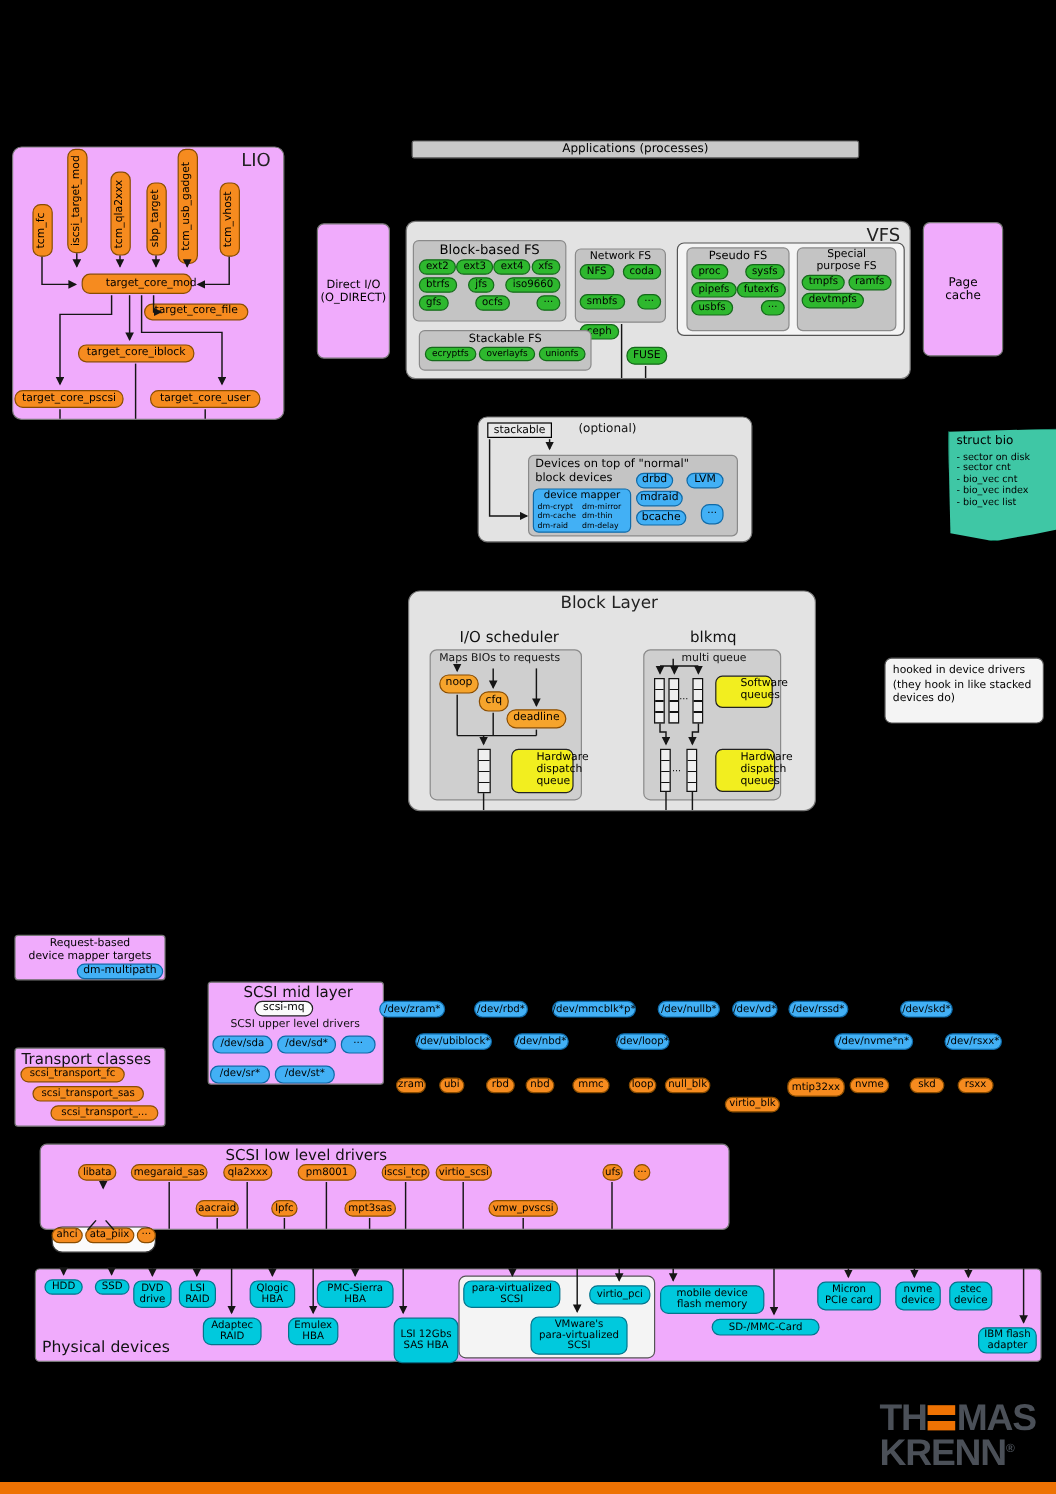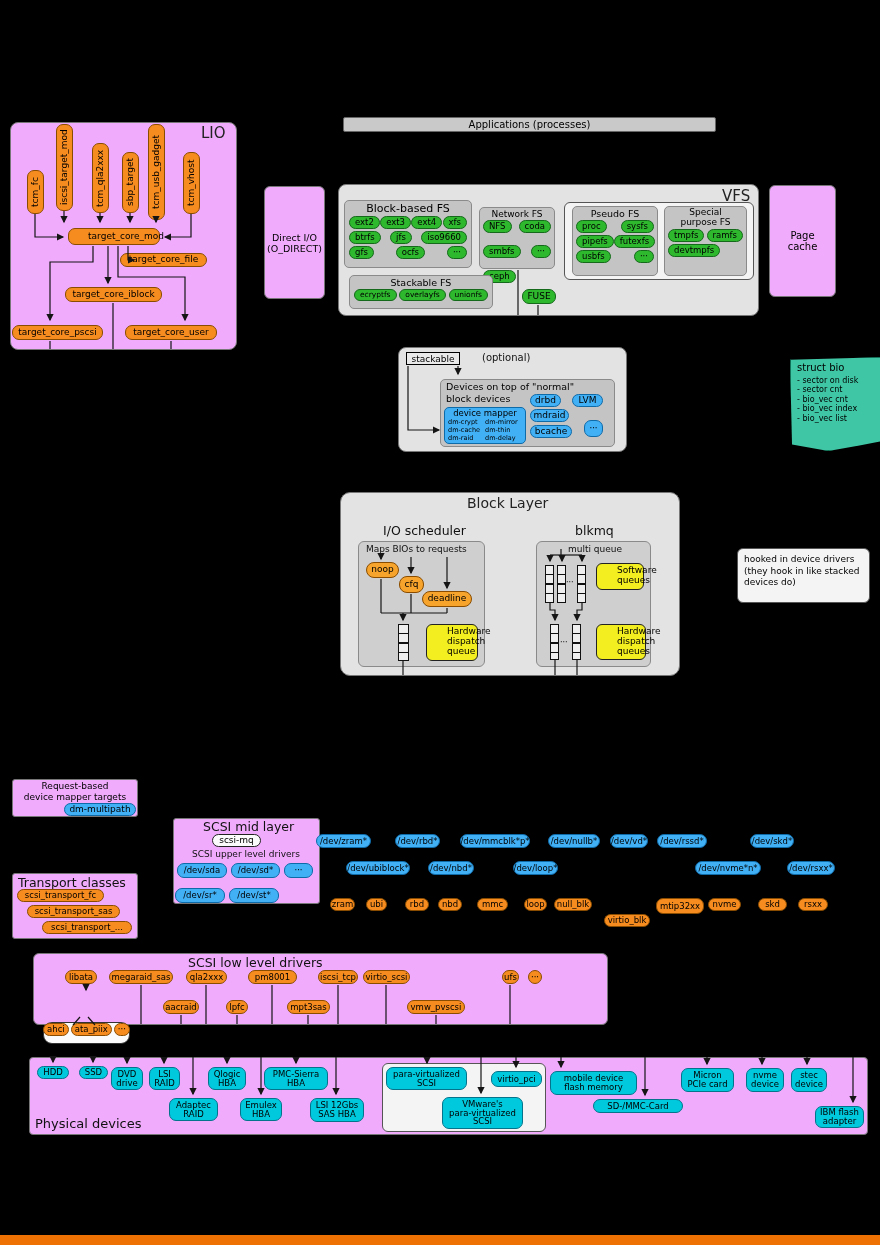--- a/index.html
+++ b/index.html
@@ -297,21 +297,21 @@
   <div class="pill c pre" style="left:149px;top:1067px;width:31px;height:23px;">LSI
 RAID</div>
   <div class="pill c pre" style="left:208px;top:1067px;width:38px;height:23px;">Qlogic
 HBA</div>
   <div class="pill c pre" style="left:264px;top:1067px;width:64px;height:23px;">PMC-Sierra
 HBA</div>
   <div class="pill c pre" style="left:169px;top:1098px;width:49px;height:23px;">Adaptec
 RAID</div>
   <div class="pill c pre" style="left:240px;top:1098px;width:42px;height:23px;">Emulex
 HBA</div>
-  <div class="pill c pre" style="left:310px;top:1098px;width:54px;height:24px;">LSI 12Gbs
+  <div class="pill c pre" style="left:328px;top:1098px;width:54px;height:38px;">LSI 12Gbs
 SAS HBA</div>
   <div class="pill c pre" style="left:386px;top:1067px;width:81px;height:23px;">para-virtualized
 SCSI</div>
   <div class="pill c" style="left:491px;top:1071px;width:51px;height:16px;">virtio_pci</div>
   <div class="pill c pre" style="left:442px;top:1097px;width:81px;height:32px;">VMware's
 para-virtualized
 SCSI</div>
   <div class="pill c pre" style="left:550px;top:1071px;width:87px;height:24px;">mobile device
 flash memory</div>
   <div class="pill c" style="left:593px;top:1099px;width:90px;height:14px;">SD-/MMC-Card</div>
@@ -400,15 +400,19 @@
       <path d="M516 1057 V1067" marker-end="url(#arr)"></path>
       <path d="M561 1057 V1067" marker-end="url(#arr)"></path>
       <path d="M645 1057 V1095" marker-end="url(#arr)"></path>
       <path d="M707 1057 V1064" marker-end="url(#arr)"></path>
       <path d="M762 1057 V1064" marker-end="url(#arr)"></path>
       <path d="M807 1057 V1064" marker-end="url(#arr)"></path>
       <path d="M853 1057 V1102" marker-end="url(#arr)"></path>
     </g>
   </svg>
 
+  <div class="brand" style="left:733px;top:1168px;width:140px;">
+    <div class="row"><span>TH</span><span class="obars"></span><span>MAS</span></div>
+    <div class="row"><span>KRENN</span><sup>®</sup></div>
+  </div>
   <div class="bottombar"></div>
 
 </div>
 
 </body></html>

